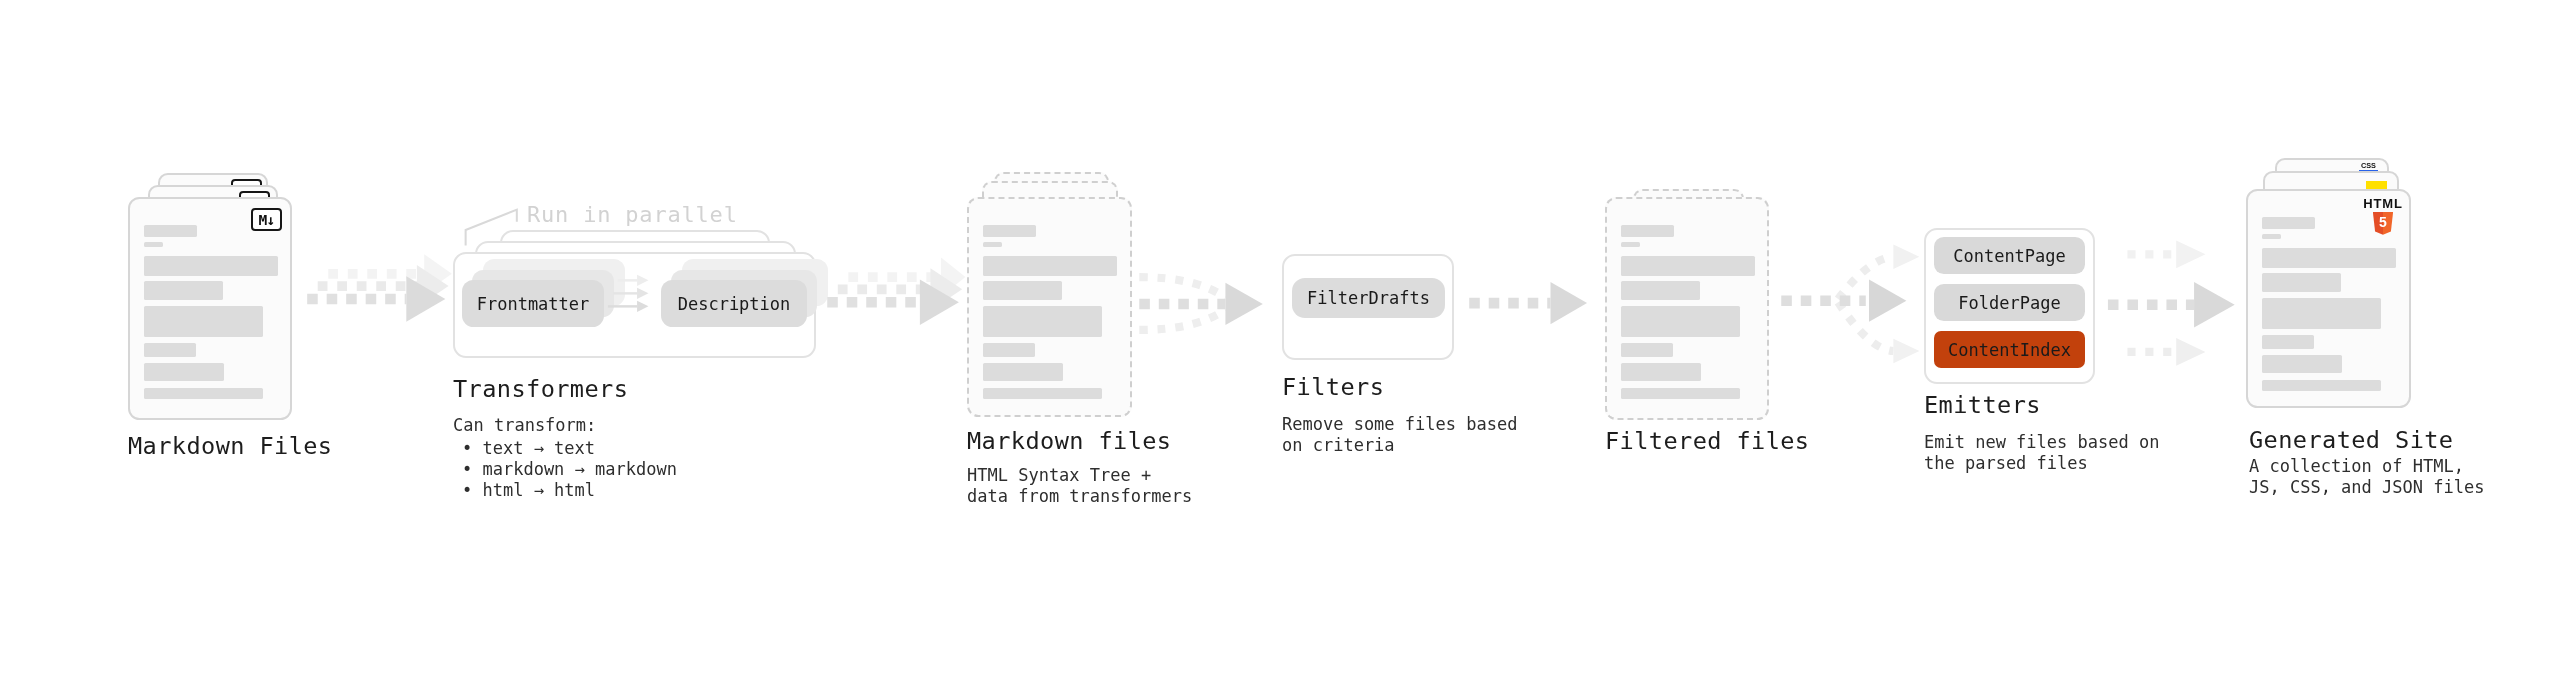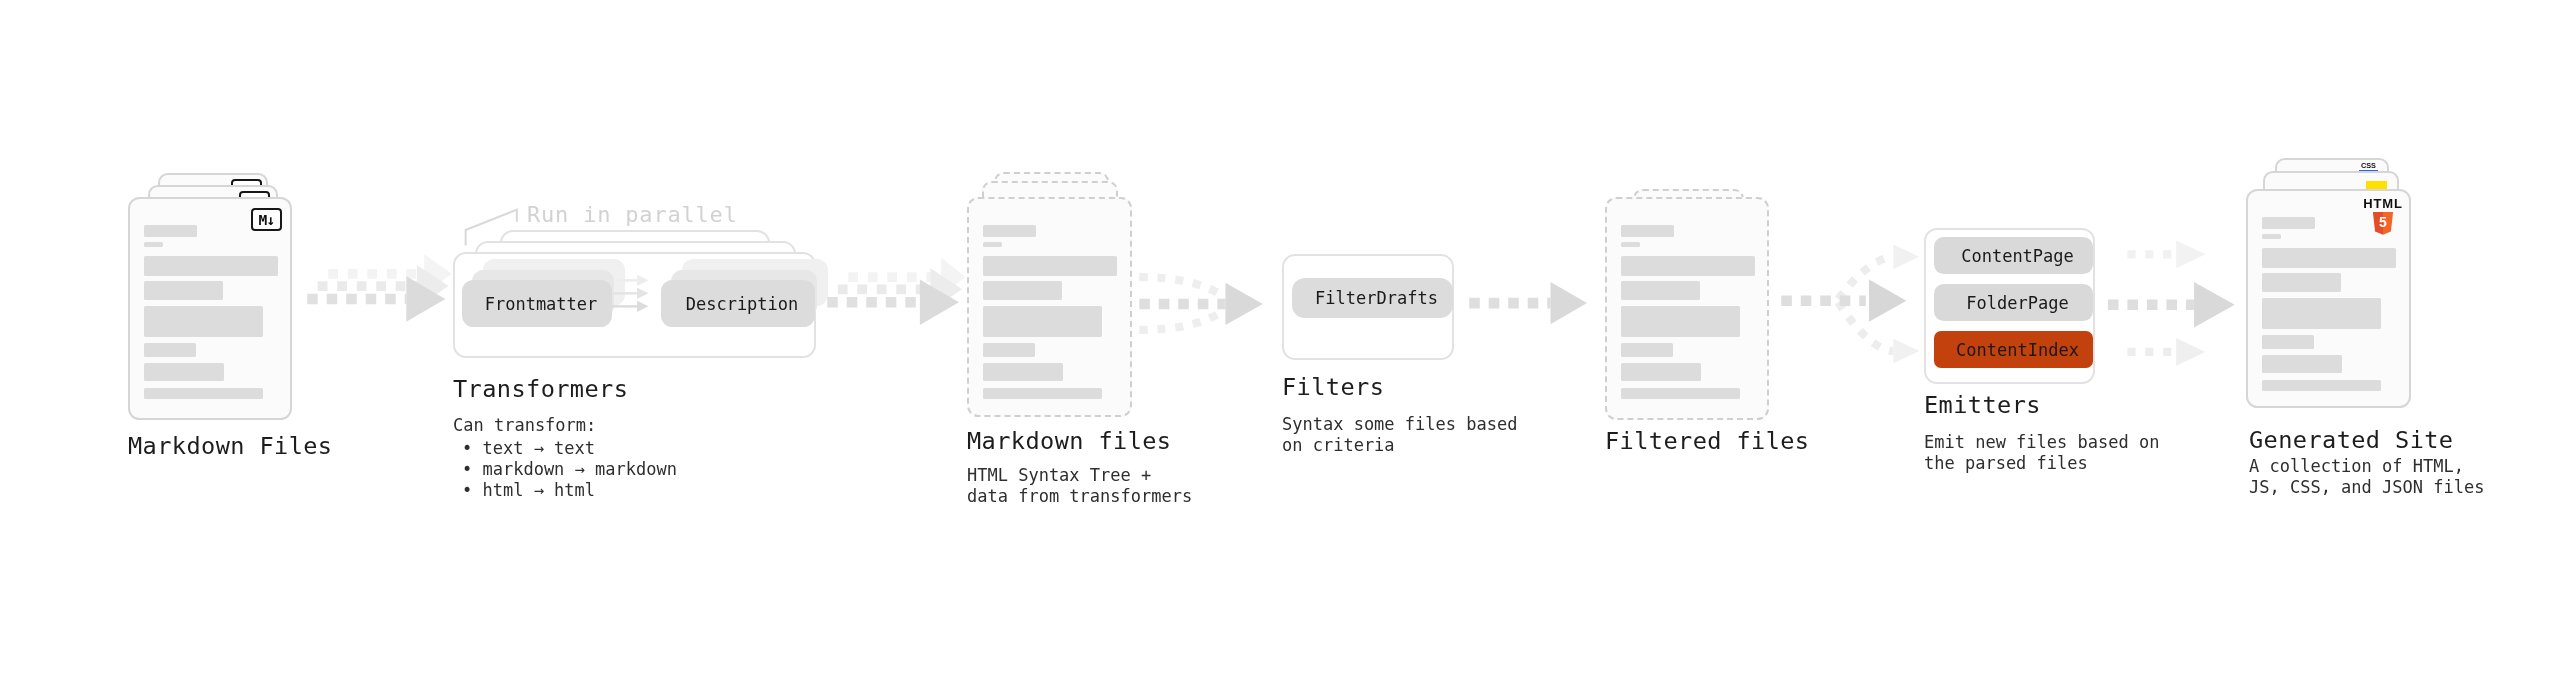--- a/index.html
+++ b/index.html
@@ -16,21 +16,21 @@
   
   .md-badge{position:absolute;width:31px;height:23px;background:#ffffff;border:2.4px solid #161616;
     border-radius:4.1px;box-sizing:border-box;display:flex;align-items:center;justify-content:center;
     font-weight:700;font-size:14.6px;color:#111;letter-spacing:-0.8px;}
 
   
   .panel{position:absolute;background:#ffffff;border:2px solid #e2e2e2;border-radius:13px;box-sizing:border-box;}
 
   
   .chip{position:absolute;background:#dcdcdc;border-radius:11.4px;display:flex;align-items:center;justify-content:center;
-    font-size:17px;color:#1a1a1a;padding-left:8px;}
+    font-size:17px;color:#1a1a1a;}
   .ghost{position:absolute;border-radius:11.4px;}
   .ghost1{background:#e7e7e7;}
   .ghost2{background:#f0f0f0;}
 
   .title{position:absolute;font-size:23.6px;letter-spacing:0.4px;color:#1d1d1d;white-space:nowrap;}
   .sub{position:absolute;font-size:17px;color:#2e2e2e;white-space:nowrap;}
   .callout{position:absolute;font-size:22px;color:#d2d2d2;letter-spacing:0.8px;white-space:nowrap;}
 
   
   .html5-wrap{position:absolute;display:flex;flex-direction:column;align-items:center;width:34px;}
@@ -108,21 +108,21 @@
       </div>
     <div class="title" style="left:967px;top:427px;">Markdown files</div>
     <div class="sub" style="left:967px;top:465px;">HTML Syntax Tree +</div>
     <div class="sub" style="left:967px;top:486px;">data from transformers</div>
   </div>
 
   <div>
     <div class="panel" style="left:1282px;top:254px;width:172px;height:106px;"></div>
     <div class="chip" style="left:1292px;top:278px;width:153px;height:40px;border-radius:13px;">FilterDrafts</div>
     <div class="title" style="left:1282px;top:373px;">Filters</div>
-    <div class="sub" style="left:1282px;top:414px;">Syntax some files based</div>
+    <div class="sub" style="left:1282px;top:414px;">Remove some files based</div>
     <div class="sub" style="left:1282px;top:435px;">on criteria</div>
   </div>
 
   <div>
     <div class="layer dashedb" style="left:1633px;top:189px;width:111px;height:41px;"></div>
     <div class="doc dashedb" style="left:1605px;top:197px;width:164px;height:223px;">
         <div class="bar" style="top: 26px; left: 14px; width: 53px; height: 12.2px;"></div>
         <div class="bar" style="top: 43px; left: 14px; width: 18.7px; height: 4.9px;"></div>
         <div class="bar" style="top: 57px; left: 14px; width: 134px; height: 19.5px;"></div>
         <div class="bar" style="top: 82px; left: 14px; width: 79px; height: 18.7px;"></div>

